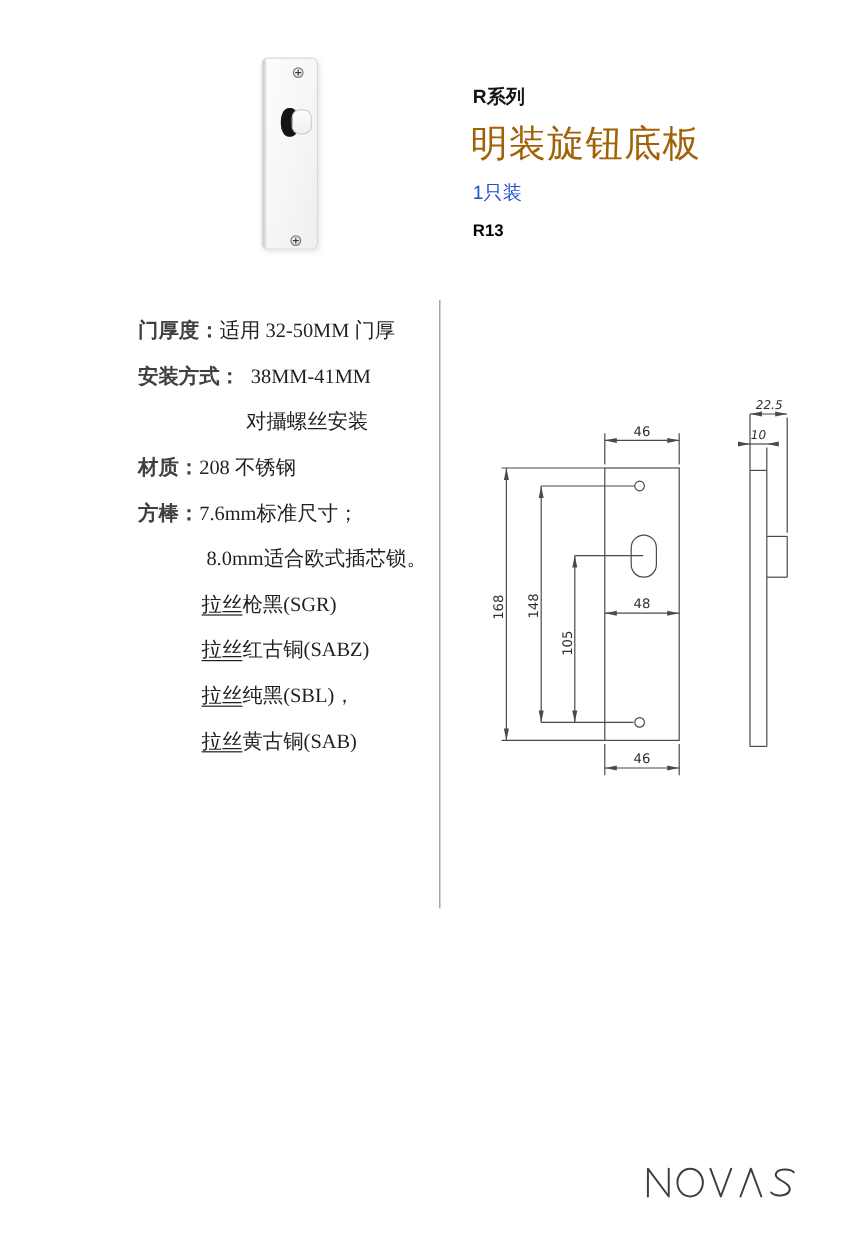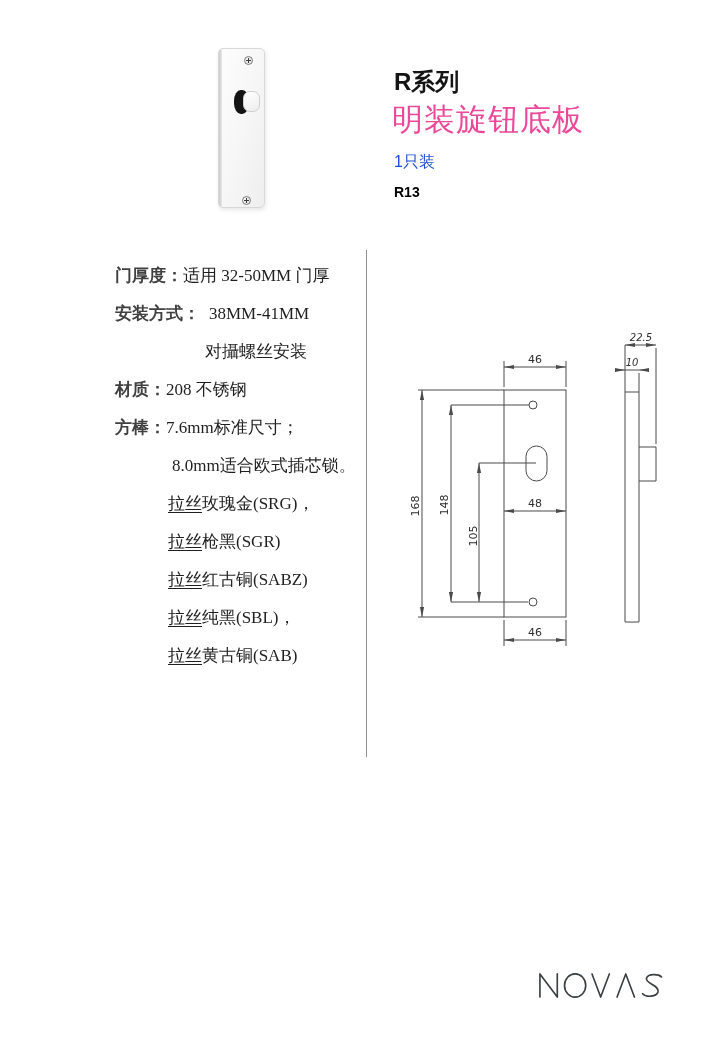--- a/index.html
+++ b/index.html
@@ -22,23 +22,23 @@
   .screw.top { left:25px; top:7px; }
   .screw.bot { left:23px; top:147px; }
   .knob-shadow { position:absolute; left:15px; top:41px; width:15px; height:24px;
            background:#141414; border-radius:45%; }
   .knob-face { position:absolute; left:24px; top:42px; width:17px; height:21px;
            background:linear-gradient(160deg,#ffffff,#ededed); border:1px solid #cfcfcf;
            border-radius:7px; }
 
   
   .series  { position:absolute; left:394px; top:70px; font-family:"Liberation Sans",sans-serif;
-             font-weight:bold; font-size:24px; line-height:24px; color:#151515;text-align:right; }
+             font-weight:bold; font-size:16px; line-height:24px; color:#151515;text-align:right; }
   .product { position:absolute; left:392px; top:100px; font-size:31px; line-height:40px;
-             letter-spacing:1px; color:#ec4899; }
+             letter-spacing:1px; color:#a16207; }
   .pack    { position:absolute; left:394px; top:151px; font-family:"Liberation Sans",sans-serif;
              font-size:16px; line-height:22px; color:#1d4ed8; }
   .model   { position:absolute; left:394px; top:181px; font-family:"Liberation Sans",sans-serif;
              font-weight:bold; font-size:14px; line-height:22px; color:#000000; }
 
   
   .specs { position:absolute; left:115px; top:257px; width:250px; font-size:17px; }
   .spec-row { line-height:38px; white-space:nowrap; }
   .spec-label { font-weight:bold; color:#404040; }
   .spec-u { text-decoration:underline; text-underline-offset:3px; }
@@ -85,23 +85,20 @@
     <span>对攝螺丝安装</span>
   </div>
   <div class="spec-row">
     <span class="spec-label">材质：</span><span>208 不锈钢</span>
   </div>
   <div class="spec-row">
     <span class="spec-label">方棒：</span><span>7.6mm标准尺寸；</span>
   </div>
   <div class="spec-row r-indent-b">
     <span>8.0mm适合欧式插芯锁。</span>
-  </div>
-  <div class="spec-row r-indent-c">
-    <span class="spec-u">拉丝</span><span>玫瑰金(SRG)，</span>
   </div>
   <div class="spec-row r-indent-c">
     <span class="spec-u">拉丝</span><span>枪黑(SGR)</span>
   </div>
   <div class="spec-row r-indent-c">
     <span class="spec-u">拉丝</span><span>红古铜(SABZ)</span>
   </div>
   <div class="spec-row r-indent-c">
     <span class="spec-u">拉丝</span><span>纯黑(SBL)，</span>
   </div>

